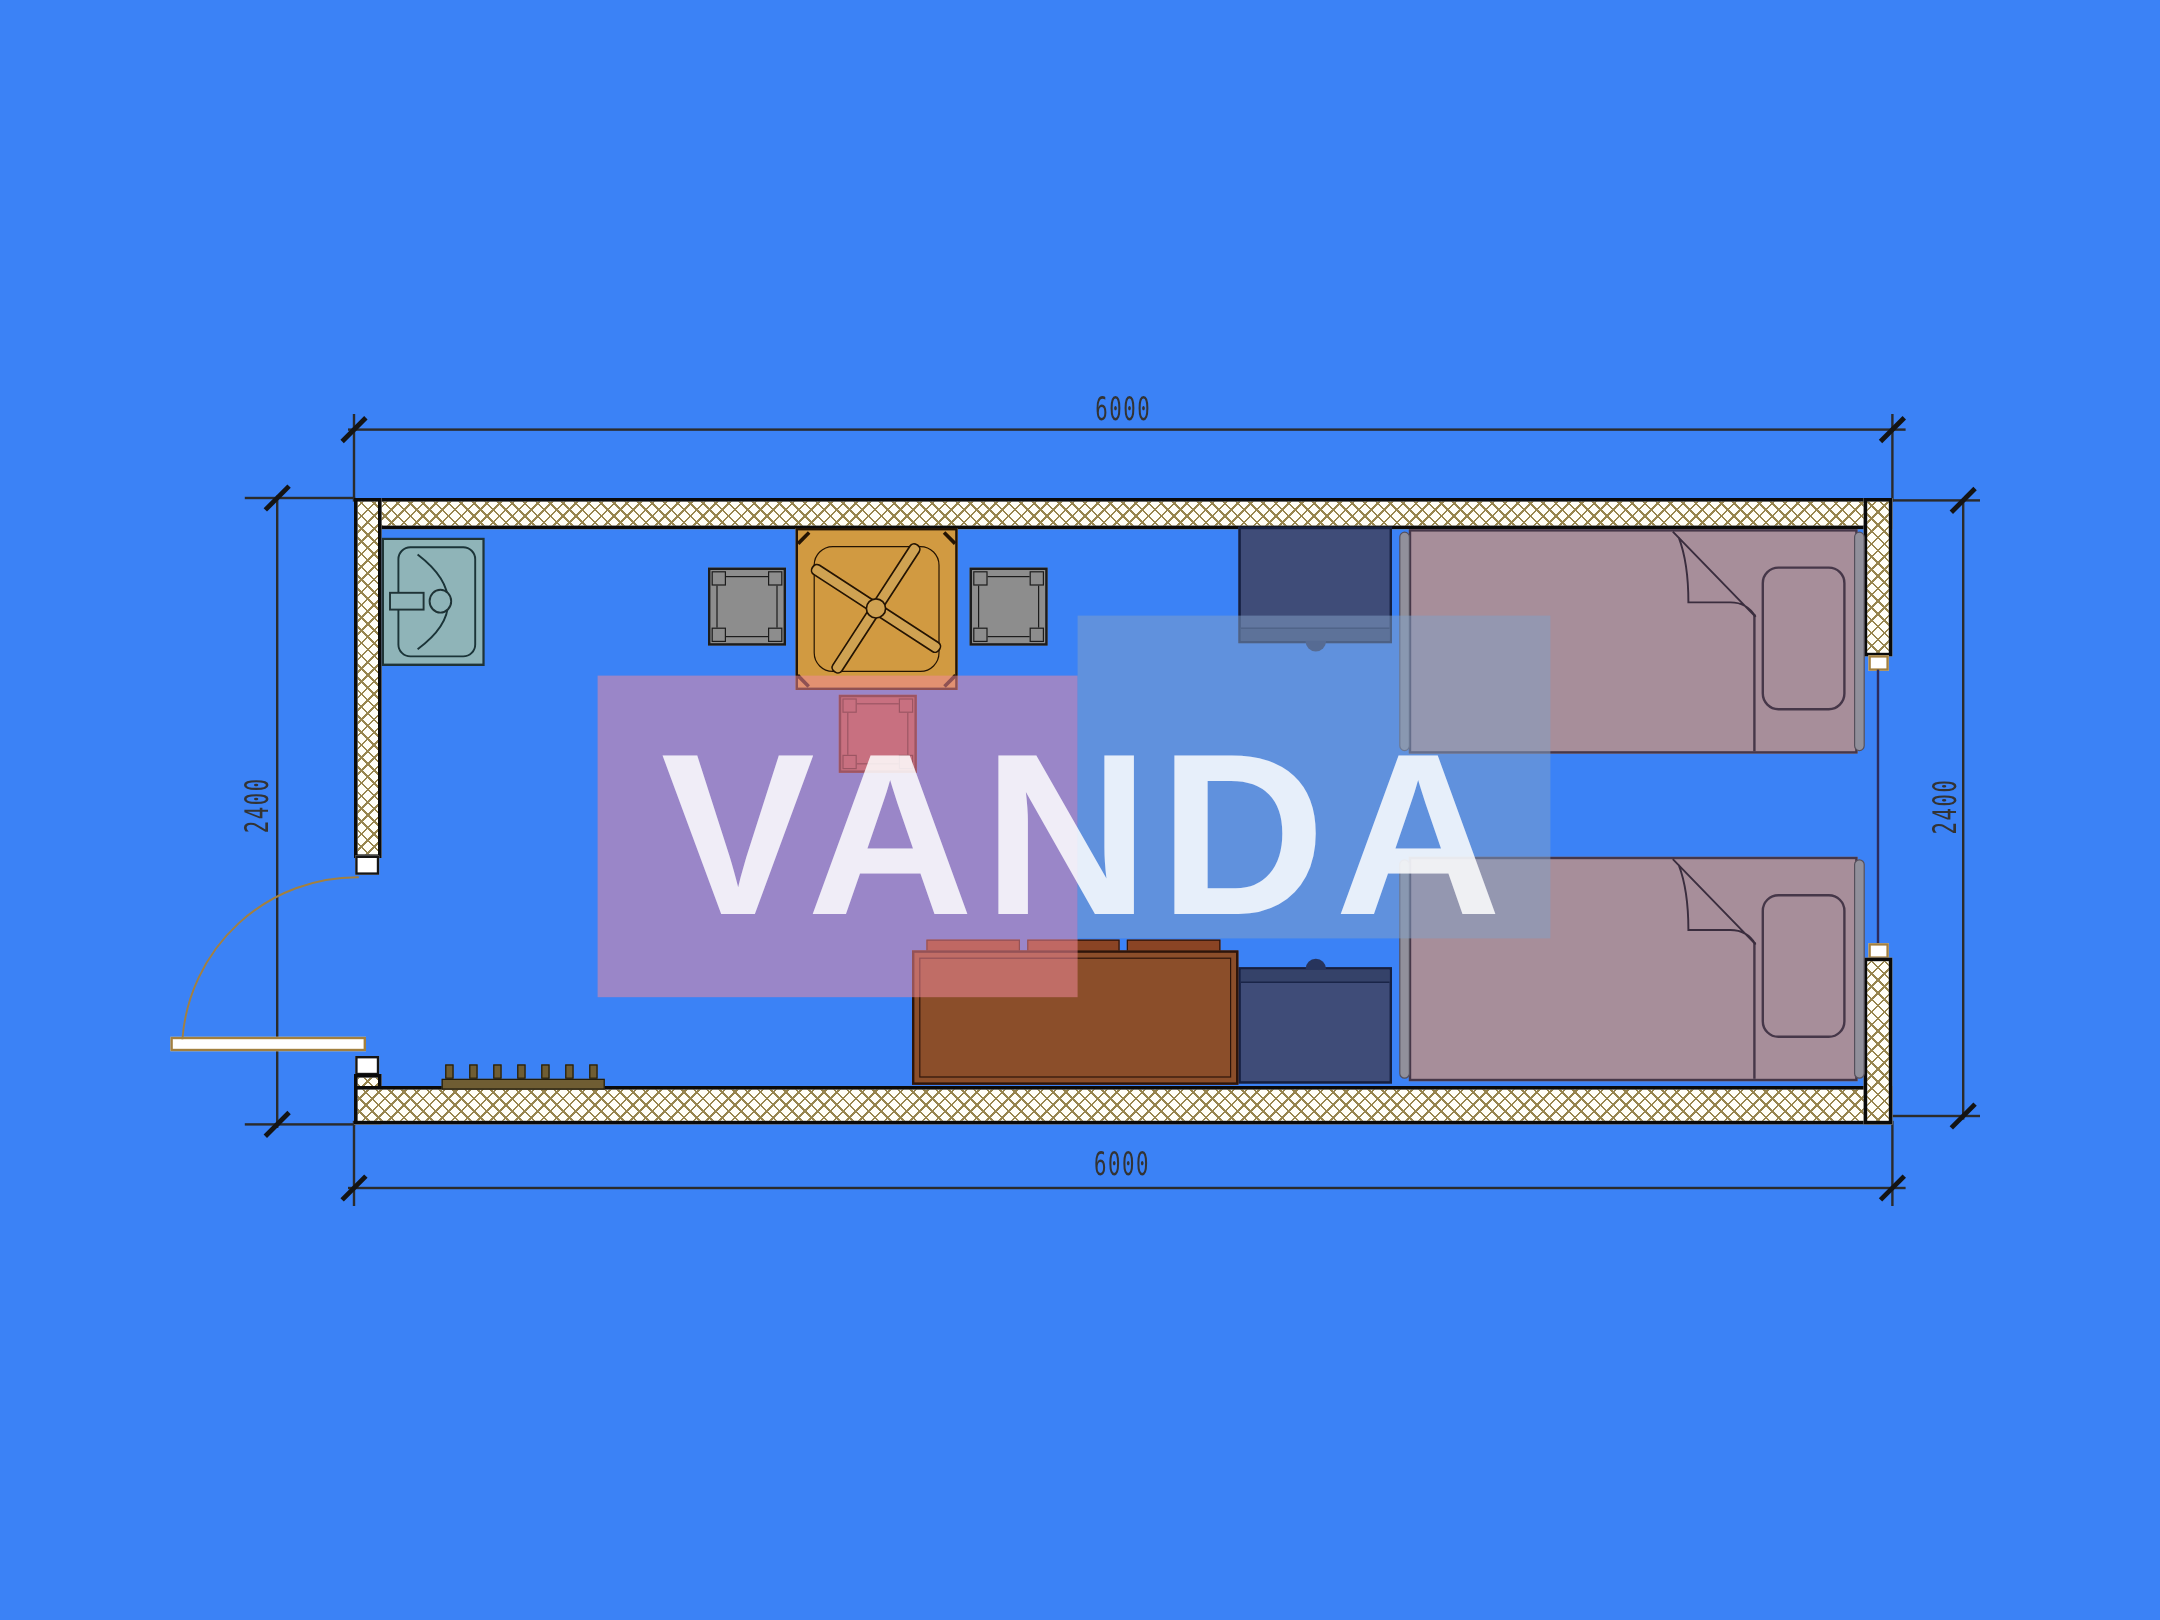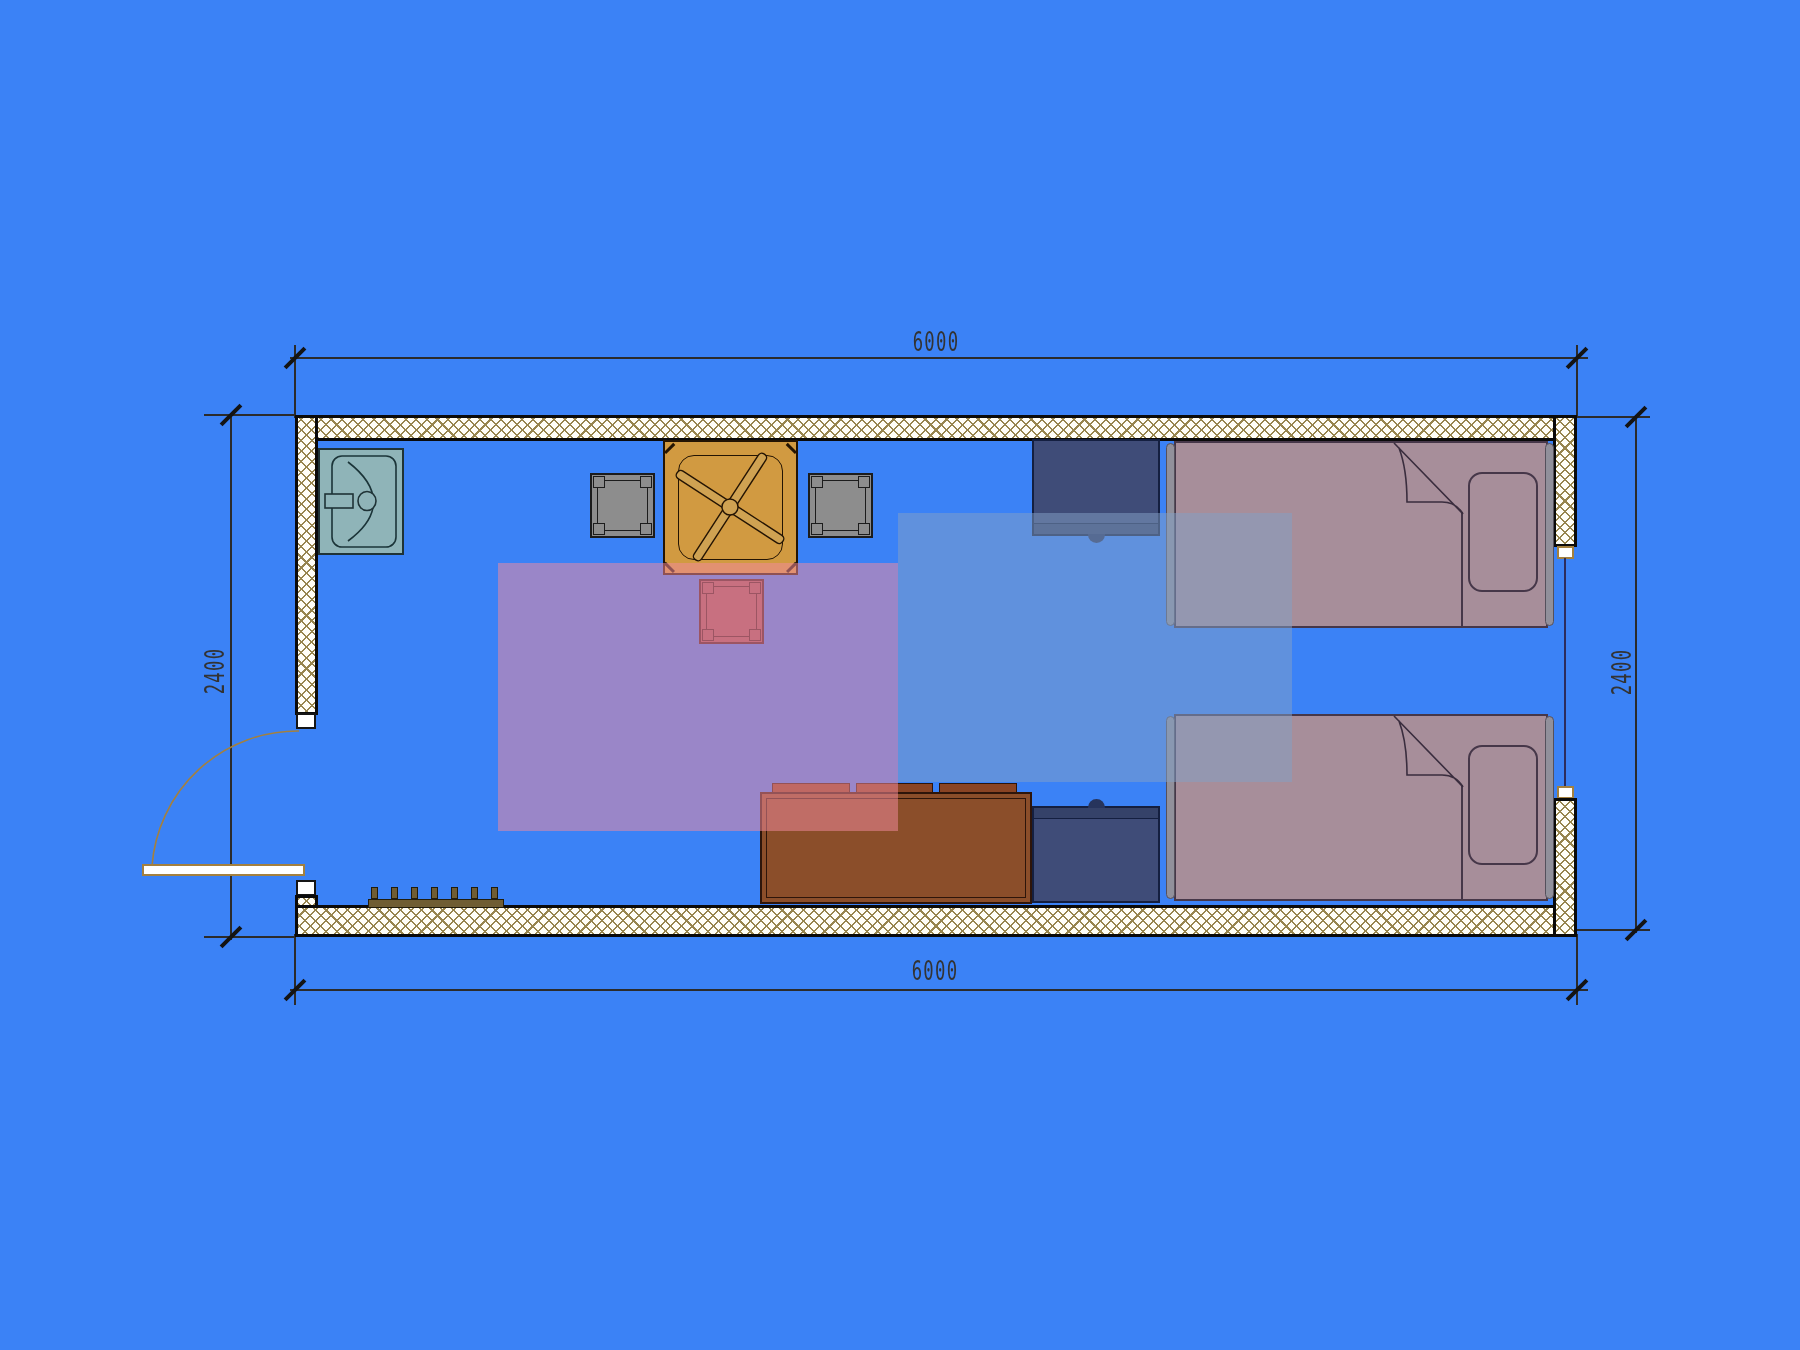--- a/index.html
+++ b/index.html
@@ -189,14 +189,15 @@
     <div class="peg" style="left:23px;"></div>
     <div class="peg" style="left:43px;"></div>
     <div class="peg" style="left:63px;"></div>
     <div class="peg" style="left:83px;"></div>
     <div class="peg" style="left:103px;"></div>
     <div class="peg" style="left:123px;"></div>
   </div>
 
   <div class="wm-rect" style="left:498px;top:563px;width:400px;height:268px;background:rgba(242,139,158,0.52);"></div>
   <div class="wm-rect" style="left:898px;top:513px;width:394px;height:269px;background:rgba(130,160,198,0.52);"></div>
+  <div id="wm-text" style="left:450px;top:585px;width:910px;height:220px;">VANDA</div>
 
 </div>
 
 </body></html>

